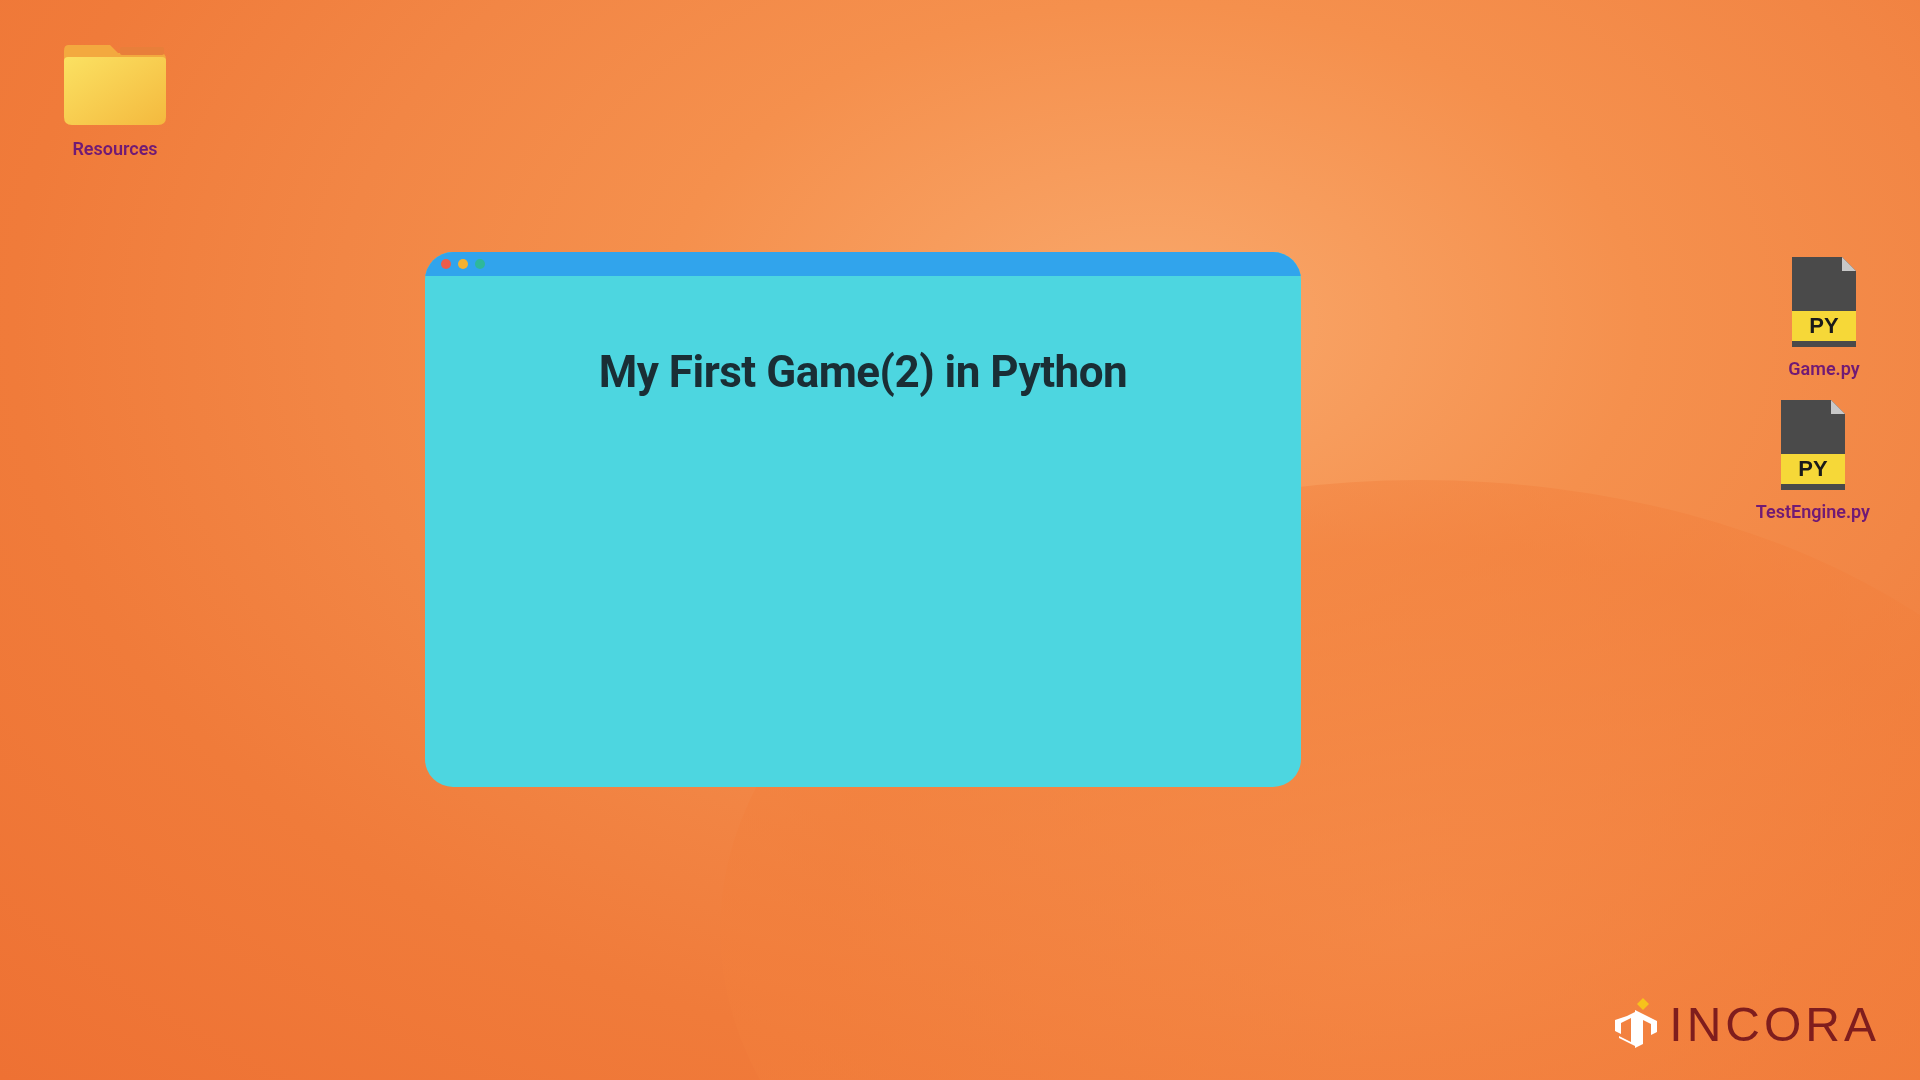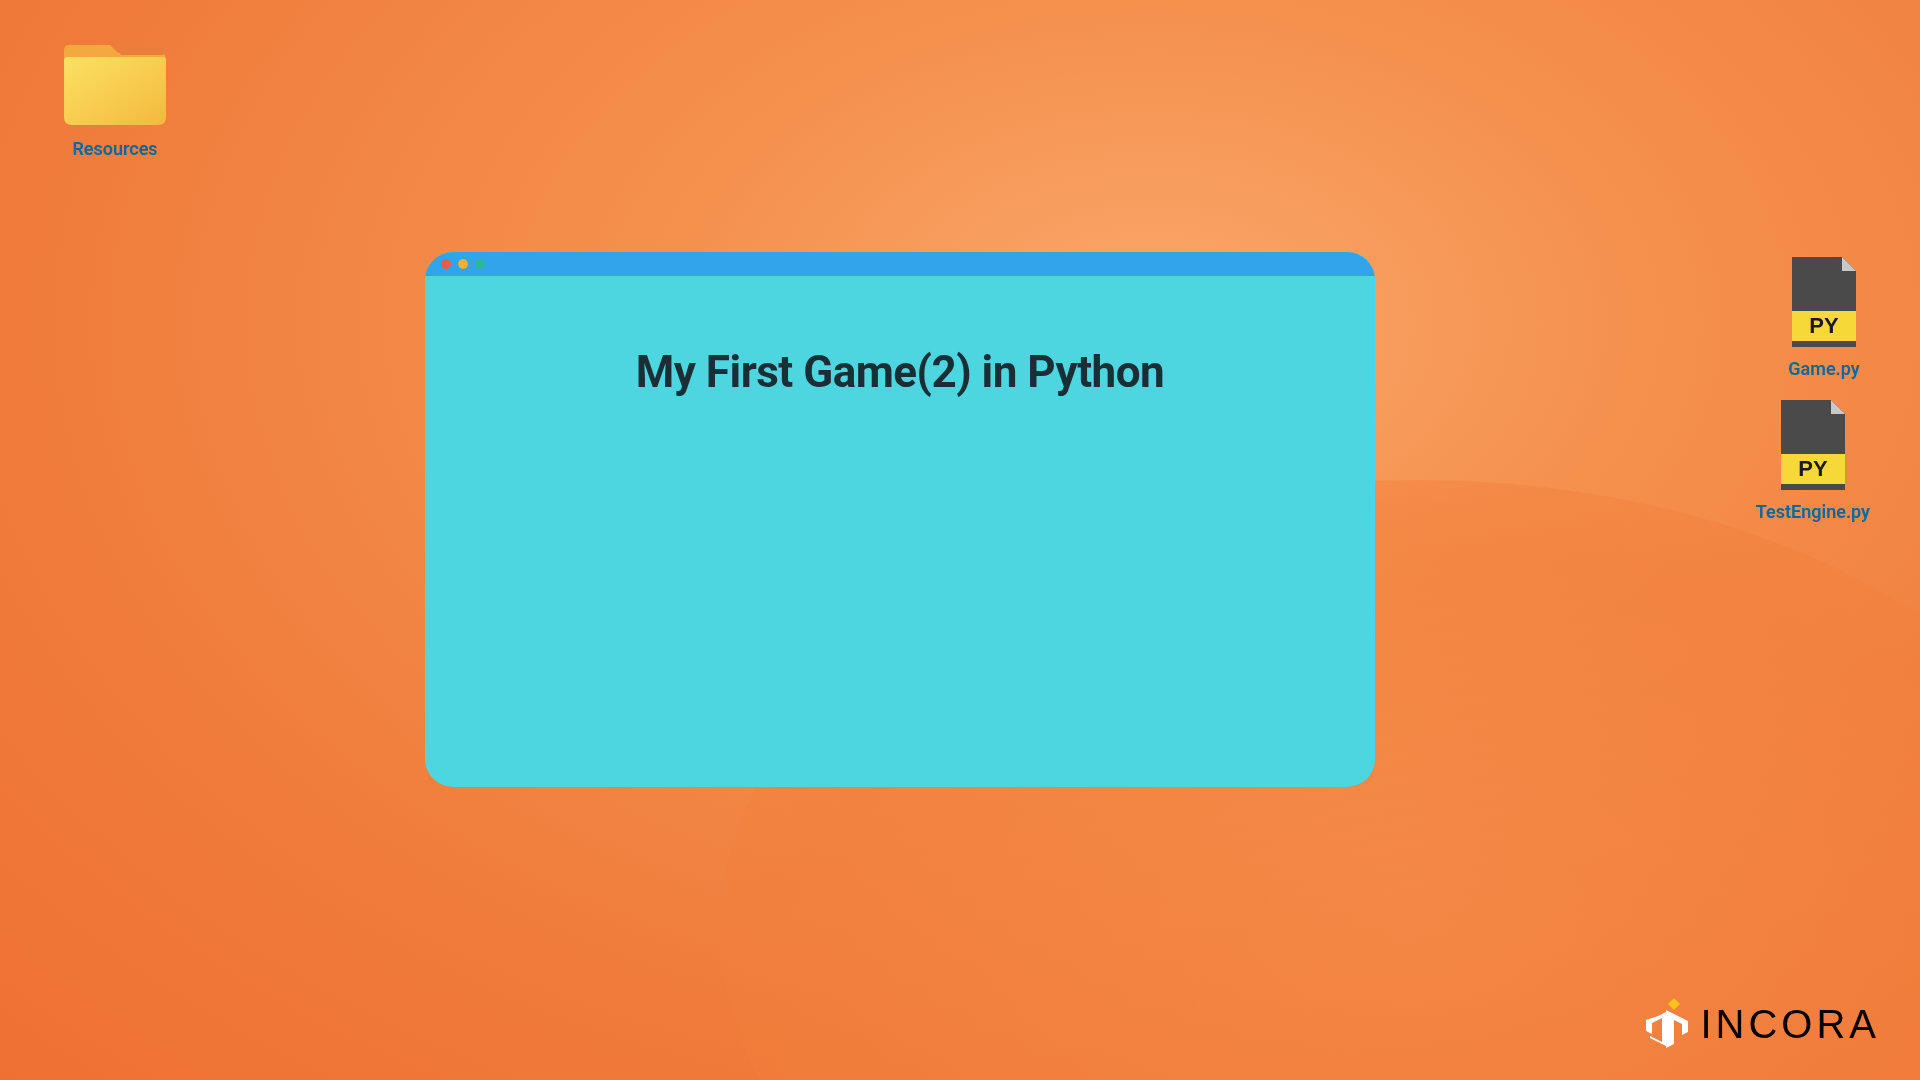--- a/index.html
+++ b/index.html
@@ -35,21 +35,21 @@
       display: flex;
       flex-direction: column;
       align-items: center;
       cursor: pointer;
     }
 
     .desktop-icon .label {
       margin-top: 8px;
       font-size: 18px;
       font-weight: 600;
-      color: #0369a1;
+      color: #701a75;
       text-align: left;
     }
 
     
     .folder-icon {
       top: 35px;
       left: 60px;
     }
 
     .folder-svg {
@@ -71,21 +71,21 @@
     .file-svg {
       width: 72px;
       height: 95px;
     }
 
     
     .app-window {
       position: absolute;
       top: 252px;
       left: 425px;
-      width: 950px;
+      width: 876px;
       height: 535px;
       background: #4dd6e0;
       border-radius: 28px;
       overflow: hidden;
     }
 
     .title-bar {
       height: 24px;
       background: #31a4ec;
       display: flex;
@@ -139,24 +139,24 @@
     .logo {
       position: absolute;
       right: 40px;
       bottom: 28px;
       display: flex;
       align-items: center;
       gap: 10px;
     }
 
     .logo-text {
-      font-size: 40px;
+      font-size: 48px;
       font-weight: 400;
       letter-spacing: 4px;
-      color: #000000;
+      color: #7f1d1d;
       font-family: Arial, sans-serif;
     }
 
     .logo-mark {
       width: 46px;
       height: 56px;
     }
   </style>
 </head>
 <body>

